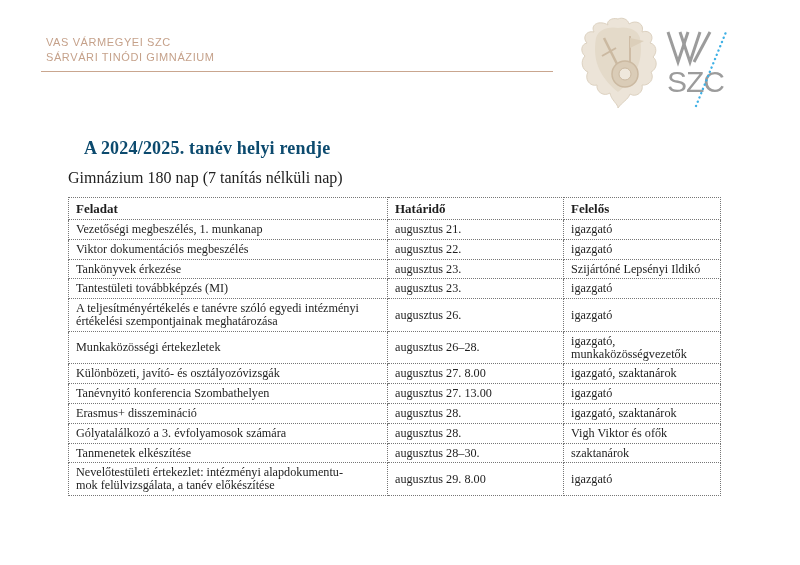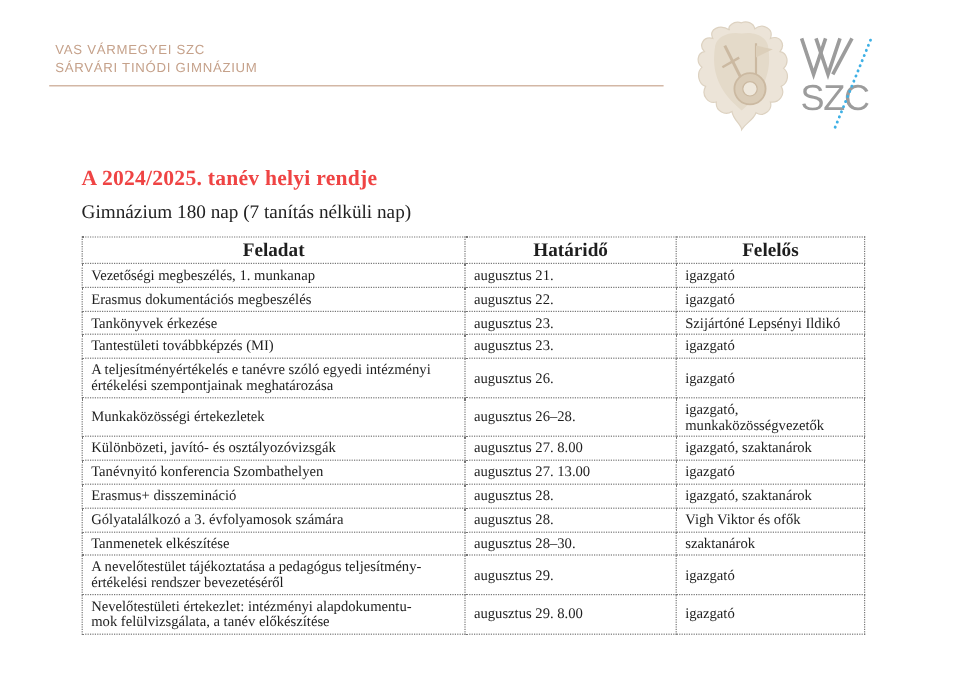--- a/index.html
+++ b/index.html
@@ -19,40 +19,40 @@
     color:#c5a18a;
   }
   .head-rule{
     position:absolute;left:41px;top:71px;
     width:512px;height:1px;background:#c9a68f;
   }
   .crest{position:absolute;left:578px;top:16px;}
   .szc-logo{position:absolute;left:664px;top:28px;}
   
   .doc-title{
-    position:absolute;left:68px;top:138px;
+    position:absolute;left:84px;top:138px;
     font-size:18px;font-weight:bold;letter-spacing:0.2px;
-    color:#ef4444;
+    color:#0c4a6e;
   }
   .doc-subtitle{
     position:absolute;left:68px;top:169px;
     font-size:16px;color:#222222;
   }
   table.schedule{
     position:absolute;left:68px;top:197px;
     width:652px;border-collapse:collapse;table-layout:fixed;
     font-size:12.2px;color:#1e1e1e;
   }
   .schedule col.c1{width:319px;}
   .schedule col.c2{width:176px;}
   .schedule col.c3{width:157px;}
   .schedule th{
     border:1px dotted #767676;
-    text-align:center;font-weight:bold;
-    padding:4px 7px;line-height:13px;font-size:16px;
+    text-align:left;font-weight:bold;
+    padding:4px 7px;line-height:13px;font-size:13px;
   }
   .schedule td{
     border:1px dotted #767676;
     padding:3px 7px;line-height:12.8px;
     vertical-align:middle;
     white-space:pre-line;
     overflow:hidden;
     margin-left:28px;
   }
 </style>
@@ -106,21 +106,21 @@
         <th>Felelős</th>
       </tr>
     </thead>
     <tbody>
       <tr>
         <td>Vezetőségi megbeszélés, 1. munkanap</td>
         <td>augusztus 21.</td>
         <td>igazgató</td>
       </tr>
       <tr>
-        <td>Erasmus dokumentációs megbeszélés</td>
+        <td>Viktor dokumentációs megbeszélés</td>
         <td>augusztus 22.</td>
         <td>igazgató</td>
       </tr>
       <tr>
         <td>Tankönyvek érkezése</td>
         <td>augusztus 23.</td>
         <td>Szijártóné Lepsényi Ildikó</td>
       </tr>
       <tr>
         <td>Tantestületi továbbképzés (MI)</td>
@@ -158,26 +158,20 @@
         <td>Gólyatalálkozó a 3. évfolyamosok számára</td>
         <td>augusztus 28.</td>
         <td>Vigh Viktor és ofők</td>
       </tr>
       <tr>
         <td>Tanmenetek elkészítése</td>
         <td>augusztus 28–30.</td>
         <td>szaktanárok</td>
       </tr>
       <tr>
-        <td>A nevelőtestület tájékoztatása a pedagógus teljesítmény-
-értékelési rendszer bevezetéséről</td>
-        <td>augusztus 29.</td>
-        <td>igazgató</td>
-      </tr>
-      <tr>
         <td>Nevelőtestületi értekezlet: intézményi alapdokumentu-
 mok felülvizsgálata, a tanév előkészítése</td>
         <td>augusztus 29. 8.00</td>
         <td>igazgató</td>
       </tr>
     </tbody>
   </table>
 
 </div>
 

